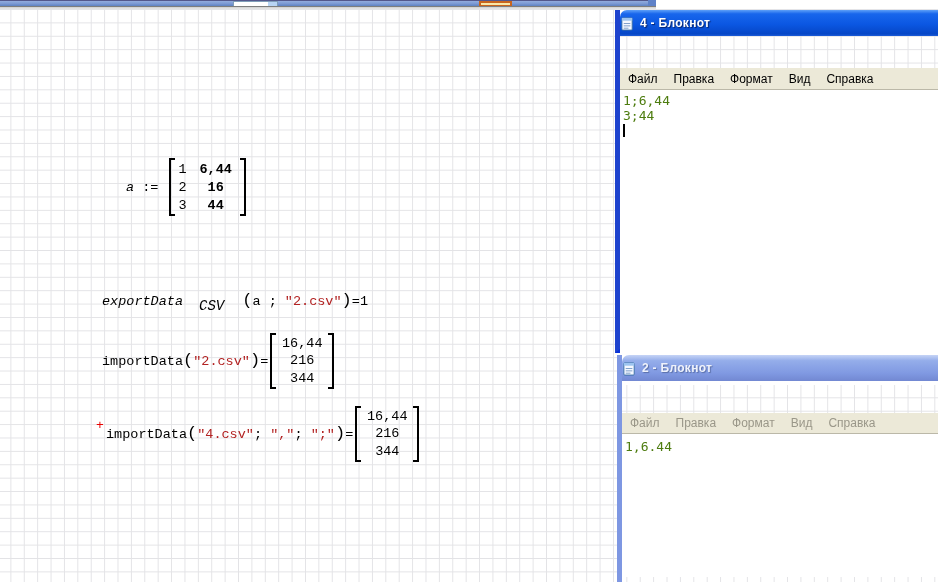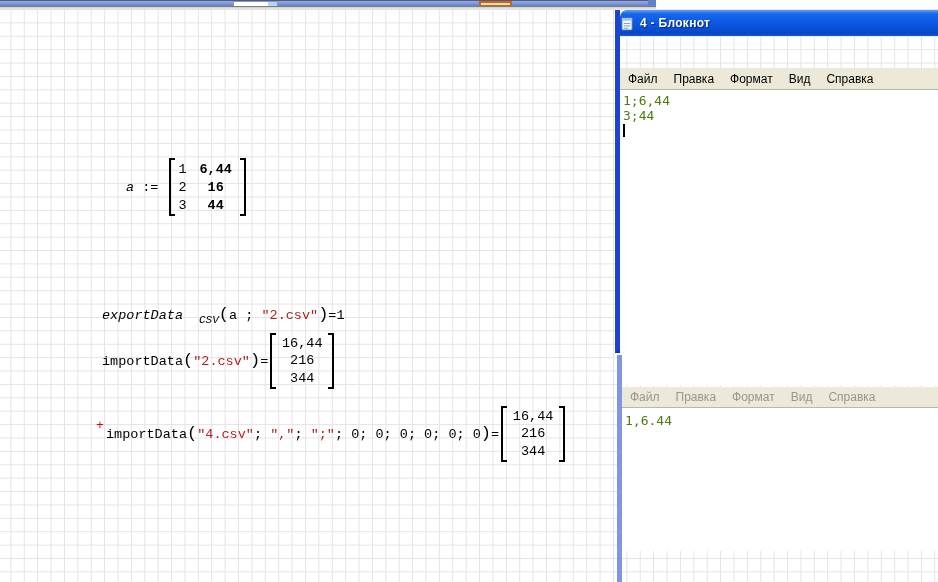--- a/index.html
+++ b/index.html
@@ -22,21 +22,21 @@
   
   .canvas { position:absolute; left:0; top:9px; width:938px; height:573px; background:#fff;
     background-image:linear-gradient(to right,#E3E3E6 1px,transparent 1px),
                      linear-gradient(to bottom,#E3E3E6 1px,transparent 1px);
     background-size:13.4px 13.4px; background-position:-3px 0; }
 
   .math { position:absolute; font-family:"Liberation Mono","DejaVu Sans Mono",monospace;
     font-size:13.5px; color:#000; display:flex; align-items:center; white-space:pre; }
   .math .str { color:#B22222; }
   .math .fn-italic { font-style:italic; }
-  .math .sub { font-style:italic; font-size:11px; position:relative; top:5px; margin-right:0;padding-left:16px; }
+  .math .sub { font-style:italic; font-size:14px; position:relative; top:5px; margin-right:18px;padding-left:16px; }
   .math .paren { font-size:17px; font-weight:400; position:relative; top:-1px; }
   .plus-cursor { position:relative; top:-9px; left:-2px; color:#E80000; font-size:13px; width:2px; margin-right:6px; }
 
   .mx { display:flex; align-items:stretch; margin:0 2px; }
   .bkt { width:6px; }
   .bkt.l { border-left:2px solid #000; border-top:2px solid #000; border-bottom:2px solid #000; }
   .bkt.r { border-right:2px solid #000; border-top:2px solid #000; border-bottom:2px solid #000; }
   .mx-grid { display:grid; padding:3px 4px; align-content:space-around; row-gap:2px; }
   .mx-grid.two { grid-template-columns:auto auto; column-gap:9px; }
   .mx-grid .c1 { text-align:center; }
@@ -92,40 +92,40 @@
         <span class="bkt l"></span>
         <span class="mx-grid two" style="height:58px;">
           <span class="c1">1</span><span class="c2">6,44</span>
           <span class="c1">2</span><span class="c2">16</span>
           <span class="c1">3</span><span class="c2">44</span>
         </span>
         <span class="bkt r"></span>
       </span>
     </div>
 
-    <div class="math" style="left:102px; top:294px; height:24px;">
+    <div class="math" style="left:102px; top:280px; height:24px;">
       <span class="fn-italic">exportData</span><span class="sub">CSV</span><span class="paren">(</span><span>a ; </span><span class="str">"2.csv"</span><span class="paren">)</span><span>=</span><span>1</span>
     </div>
 
     <div class="math" style="left:102px; top:322px; height:60px;">
       <span>importData</span><span class="paren">(</span><span class="str">"2.csv"</span><span class="paren">)</span><span>=</span>
       <span class="mx">
         <span class="bkt l"></span>
         <span class="vec" style="height:56px;">
           <div>16,44</div>
           <div>216</div>
           <div>344</div>
         </span>
         <span class="bkt r"></span>
       </span>
     </div>
 
     <div class="math" style="left:98px; top:395px; height:60px;">
       <span class="plus-cursor">+</span>
-      <span>importData</span><span class="paren">(</span><span class="str">"4.csv"</span><span>; </span><span class="str">","</span><span>; </span><span class="str">";"</span><span>; 0; 0; 0; 0; 0; 0</span><span class="paren">)</span><span>=</span>
+      <span>importData</span><span class="paren">(</span><span class="str">"4.csv"</span><span>; </span><span class="str">","</span><span>; </span><span class="str">";"</span><span class="paren">)</span><span>=</span>
       <span class="mx">
         <span class="bkt l"></span>
         <span class="vec" style="height:56px;">
           <div>16,44</div>
           <div>216</div>
           <div>344</div>
         </span>
         <span class="bkt r"></span>
       </span>
     </div>
@@ -150,20 +150,30 @@
       <span class="mi">Справка</span>
     </div>
     <div class="content">
       <div>1;6,44</div>
       <div>3;44</div>
       <div class="caret"></div>
     </div>
   </div>
 
   <div class="win win2 inactive">
+    <div class="titlebar">
+      <svg class="np-icon" viewBox="0 0 16 16">
+        <rect x="2" y="2" width="11" height="13" rx="1" fill="#F4F8FF" stroke="#3A6EA5" stroke-width="1"></rect>
+        <rect x="2" y="2" width="11" height="3" fill="#9CC4F0"></rect>
+        <line x1="4" y1="8" x2="11" y2="8" stroke="#7A9CC8" stroke-width="1"></line>
+        <line x1="4" y1="10.5" x2="11" y2="10.5" stroke="#7A9CC8" stroke-width="1"></line>
+        <line x1="4" y1="13" x2="9" y2="13" stroke="#7A9CC8" stroke-width="1"></line>
+      </svg>
+      <span class="title-text">2 - Блокнот</span>
+    </div>
     <div class="menubar">
       <span class="mi">Файл</span>
       <span class="mi">Правка</span>
       <span class="mi">Формат</span>
       <span class="mi">Вид</span>
       <span class="mi">Справка</span>
     </div>
     <div class="content">
       <div>1,6.44</div>
     </div>

